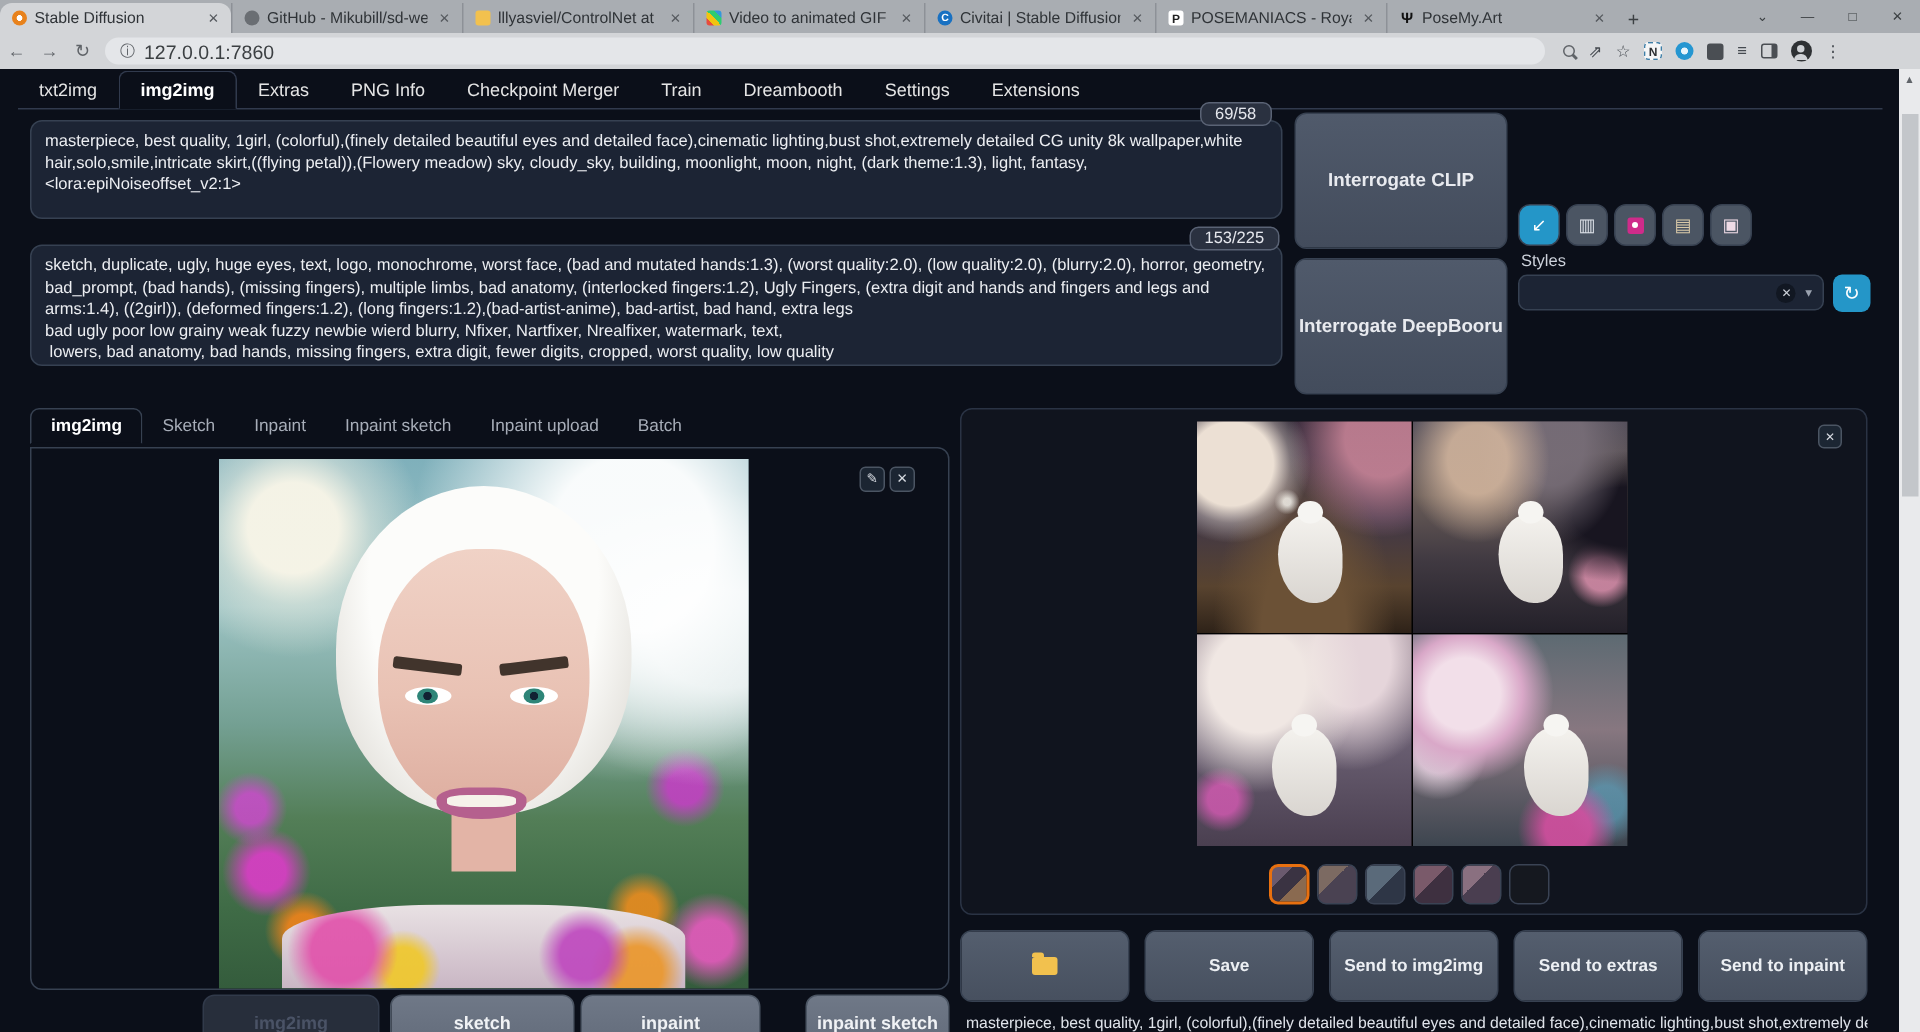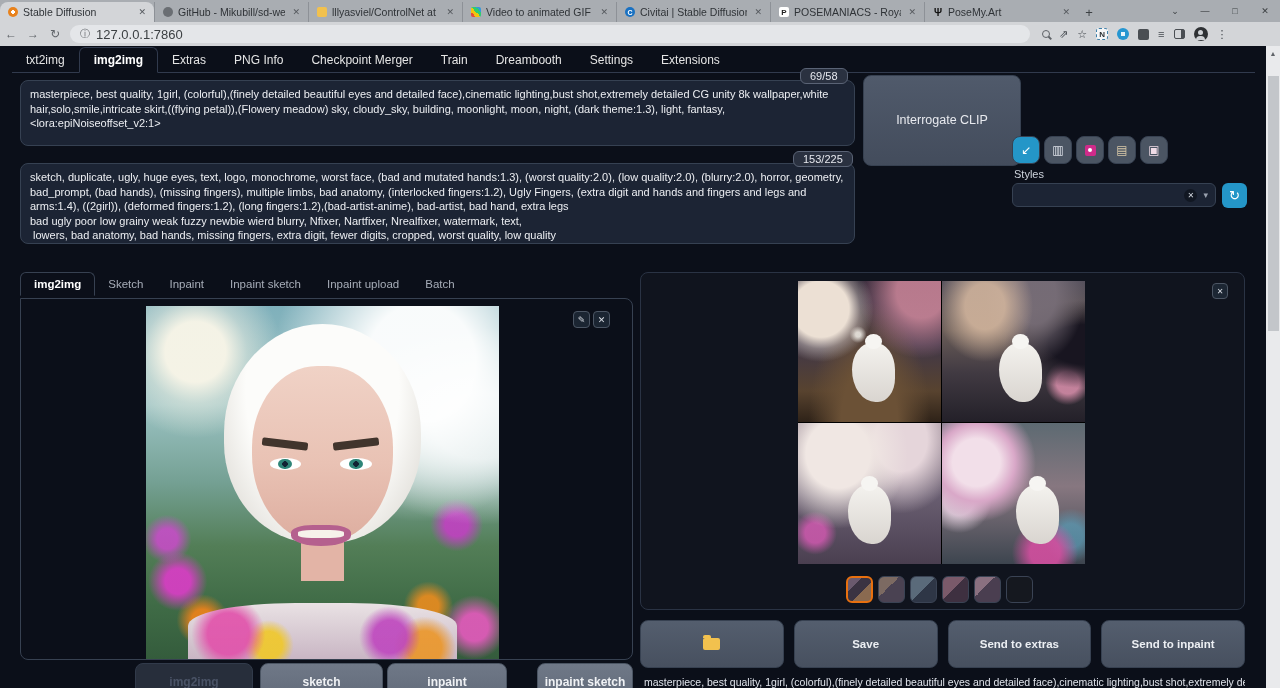--- a/index.html
+++ b/index.html
@@ -51,21 +51,21 @@
   .nav-tab { padding:5px 14px; font-size:12px; color:#e5e5e5; white-space:nowrap; }
   .nav-tab.active { color:#fff; font-weight:bold; border:1px solid #313a4d; border-bottom:1px solid #0b0f19; border-radius:6px 6px 0 0; margin-bottom:-1px; background:#0b0f19; }
 
   textarea.prompt-box { position:absolute; resize:none; background:#1c2434; border:1px solid #364152; border-radius:8px; color:#eceef2; font-family:"Liberation Sans","DejaVu Sans",sans-serif; font-size:11px; line-height:1.32; padding:6px 9px; outline:none; overflow:hidden; }
   #prompt { left:20px; top:34px; width:835px; height:66px; }
   #negprompt { left:20px; top:117px; width:835px; height:81px; }
   .counter { position:absolute; background:#2a3140; border:1px solid #5a6375; border-radius:6px; padding:1px 9px; font-size:11px; color:#e6e8ee; z-index:3; }
   .counter.c1 { left:800px; top:22px; }
   .counter.c2 { left:793px; top:105px; }
 
-  .big-grey-btn { position:absolute; width:158px; background:linear-gradient(180deg,#505a6b,#434c5c); border:1px solid #374151; border-radius:8px; color:#e8eaef; font-weight:normal; font-size:12.5px; display:flex; align-items:center; justify-content:center; text-align:right; line-height:1.35; }
+  .big-grey-btn { position:absolute; width:142px; background:linear-gradient(180deg,#505a6b,#434c5c); border:1px solid #374151; border-radius:8px; color:#e8eaef; font-weight:bold; font-size:12.5px; display:flex; align-items:center; justify-content:center; text-align:right; line-height:1.35; }
   #int-clip { left:863px; top:29px; height:91px; }
   #int-deep { left:863px; top:126px; height:91px; }
 
   #generate { position:absolute; left:1012px; top:32px; width:235px; height:50px; background:linear-gradient(180deg,#f07c22,#e55f0d); border:1px solid #c9560e; border-radius:8px; color:#fff; font-weight:bold; font-size:13px; display:flex; align-items:center; justify-content:center; }
 
   .tool-row { position:absolute; left:1012px; top:90px; display:flex; gap:4px; }
   .tool-btn { width:28px; height:28px; border-radius:8px; background:#4b5563; border:1px solid #374151; display:flex; align-items:center; justify-content:center; font-size:12px; color:#dde1e8; }
   .tool-btn.blue { background:#2496c8; color:#fff; }
   .card-ico { width:11px; height:11px; border-radius:2px; background:#cf2b8a; position:relative; }
   .card-ico::after { content:""; position:absolute; left:3.5px; top:3.5px; width:4px; height:4px; border-radius:50%; background:#fff; }
@@ -269,20 +269,21 @@
     <textarea id="prompt" class="prompt-box" spellcheck="false" style="">masterpiece, best quality, 1girl, (colorful),(finely detailed beautiful eyes and detailed face),cinematic lighting,bust shot,extremely detailed CG unity 8k wallpaper,white hair,solo,smile,intricate skirt,((flying petal)),(Flowery meadow) sky, cloudy_sky, building, moonlight, moon, night, (dark theme:1.3), light, fantasy,
 &lt;lora:epiNoiseoffset_v2:1&gt;</textarea>
     <div class="counter c1">69/58</div>
 
     <textarea id="negprompt" class="prompt-box" spellcheck="false" style="">sketch, duplicate, ugly, huge eyes, text, logo, monochrome, worst face, (bad and mutated hands:1.3), (worst quality:2.0), (low quality:2.0), (blurry:2.0), horror, geometry, bad_prompt, (bad hands), (missing fingers), multiple limbs, bad anatomy, (interlocked fingers:1.2), Ugly Fingers, (extra digit and hands and fingers and legs and arms:1.4), ((2girl)), (deformed fingers:1.2), (long fingers:1.2),(bad-artist-anime), bad-artist, bad hand, extra legs
 bad ugly poor low grainy weak fuzzy newbie wierd blurry, Nfixer, Nartfixer, Nrealfixer, watermark, text,
  lowers, bad anatomy, bad hands, missing fingers, extra digit, fewer digits, cropped, worst quality, low quality</textarea>
     <div class="counter c2">153/225</div>
 
     <div id="int-clip" class="big-grey-btn">Interrogate CLIP</div>
+    <div id="int-deep" class="big-grey-btn">Interrogate DeepBooru</div>
 
 
     <div class="tool-row">
       <div class="tool-btn blue">
           <span>↙</span>
         </div>
       <div class="tool-btn">
           <span>▥</span>
         </div>
       <div class="tool-btn">
@@ -374,20 +375,21 @@
         <div class="thumb t5"></div>
         <div class="thumb dark"></div>
       </div>
     </div>
 
     <div class="gal-buttons">
       <div class="gal-btn">
           <span class="folder"></span>
         </div>
       <div class="gal-btn">Save</div>
+      <div class="gal-btn">Send to img2img</div>
       <div class="gal-btn">Send to extras</div>
       <div class="gal-btn">Send to inpaint</div>
     </div>
 
     <div class="gen-info">masterpiece, best quality, 1girl, (colorful),(finely detailed beautiful eyes and detailed face),cinematic lighting,bust shot,extremely detailed CG</div>
   </div>
 
   <div class="vscroll">
     <span class="arrow">▲</span>
     <div class="vthumb"></div>

